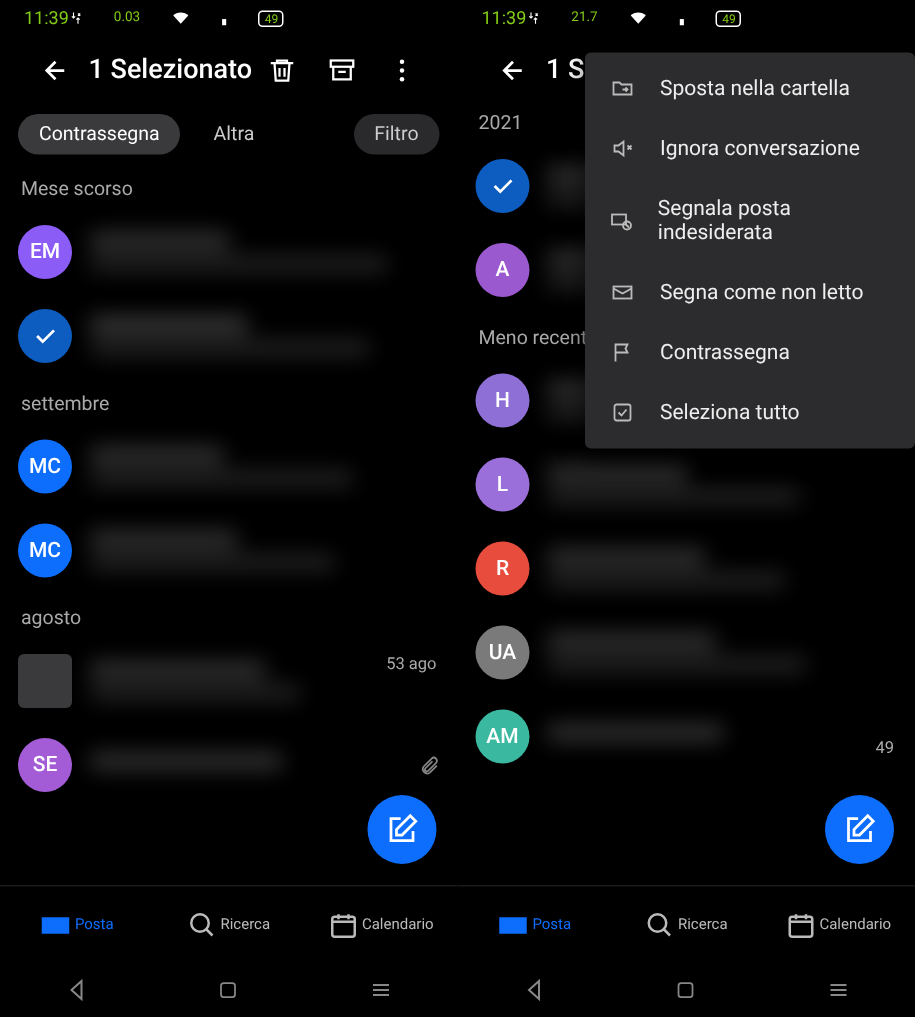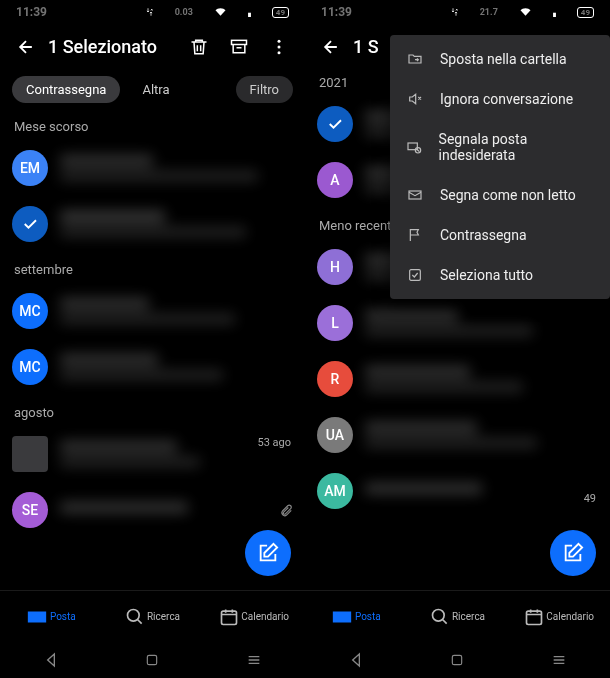--- a/index.html
+++ b/index.html
@@ -1,21 +1,21 @@
 <!DOCTYPE html>
 <html><head>
 <meta charset="utf-8">
 <style>
 *{margin:0;padding:0;box-sizing:border-box;font-family:-apple-system,Roboto,sans-serif;-webkit-font-smoothing:antialiased}
 body{background:#000;width:610px;height:678px;overflow:hidden;display:flex}
 .screen{width:305px;height:678px;background:#000;position:relative;overflow:hidden}
-.status-bar{height:24px;display:flex;justify-content:space-between;align-items:center;padding:0 16px;color:#737373;font-size:12px;font-weight:700}
+.status-bar{height:24px;display:flex;align-items:center;padding:0 16px;color:#84cc16;font-size:12px;font-weight:400}
 .status-right{display:flex;align-items:center;gap:21px;font-size:9px}
 .status-right svg{display:block}
-.header{height:45px;display:flex;align-items:center;padding:0 8px;color:#fff}
+.header{height:45px;display:flex;align-items:center;padding:0 19px;color:#fff}
 .back-btn{width:36px;height:36px;display:flex;align-items:center;justify-content:center}
 .header-title{font-size:18px;font-weight:500;flex:1;margin-left:4px}
 .header-right{display:flex;gap:4px}
 .icon-btn{width:36px;height:36px;display:flex;align-items:center;justify-content:center;color:#fff}
 .tabs-row{height:40px;display:flex;align-items:center;padding:0 12px;gap:8px}
 .chip{padding:6px 14px;border-radius:17px;font-size:13px;color:#ccc;background:#2a2a2c}
 .chip.active{background:#3a3a3d;color:#fff}
 .spacer{flex:1}
 .section-header{padding:10px 14px 6px;color:#aaa;font-size:13px}
 .mail-item{display:flex;align-items:center;padding:10px 12px;gap:12px;position:relative}
@@ -84,21 +84,21 @@
   </div>
   <div class="tabs-row">
     <div class="chip active">Contrassegna</div>
     <div class="chip" style="background:transparent">Altra</div>
     <div class="spacer"></div>
     <div class="chip">Filtro</div>
   </div>
 
   <div class="section-header">Mese scorso</div>
   <div class="mail-item">
-    <div class="avatar" style="background:#3b82f6">EM</div>
+    <div class="avatar" style="background:#8b5cf6">EM</div>
     <div class="mail-content">
         <div class="mail-line1" style="width:40%"></div>
         <div class="mail-line2" style="width:85%"></div>
       </div>
   </div>
   <div class="mail-item">
     <div class="avatar" style="background:#0d5cc0">
       <svg width="18" height="18" viewBox="0 0 24 24" fill="none" stroke="#fff" stroke-width="2.5">
           <path d="M5 12l5 5L20 7"></path>
         </svg>

